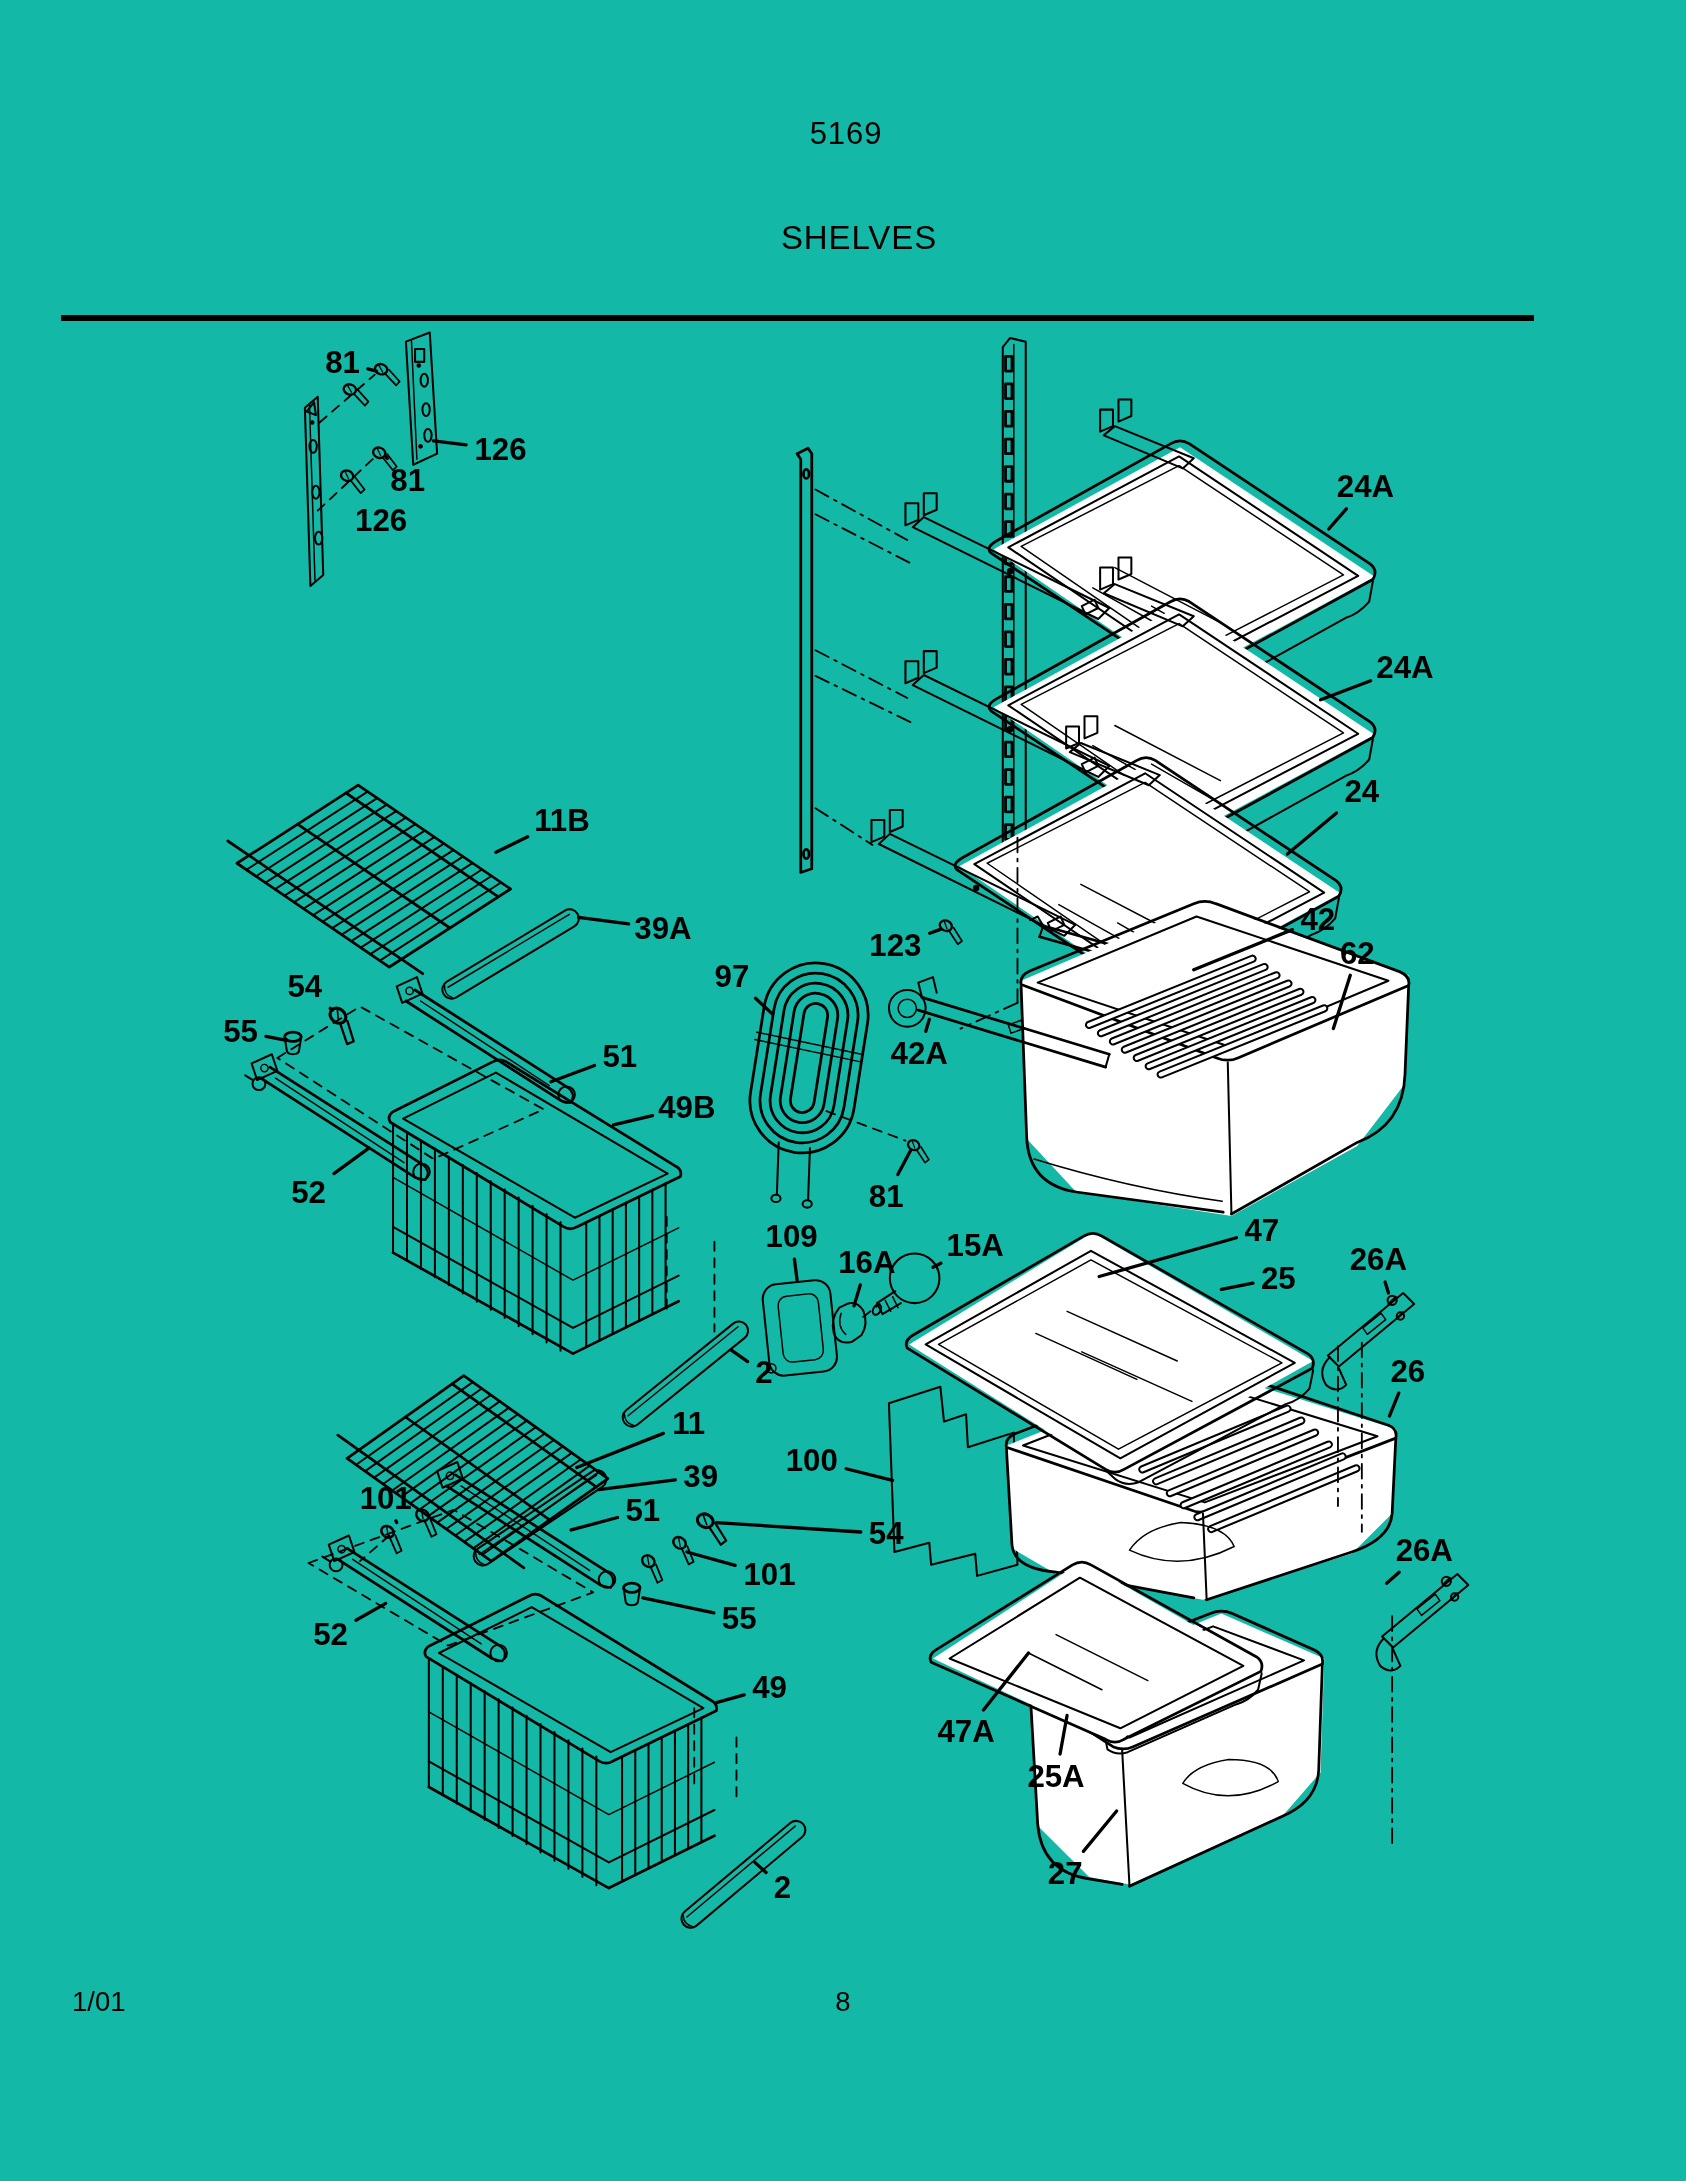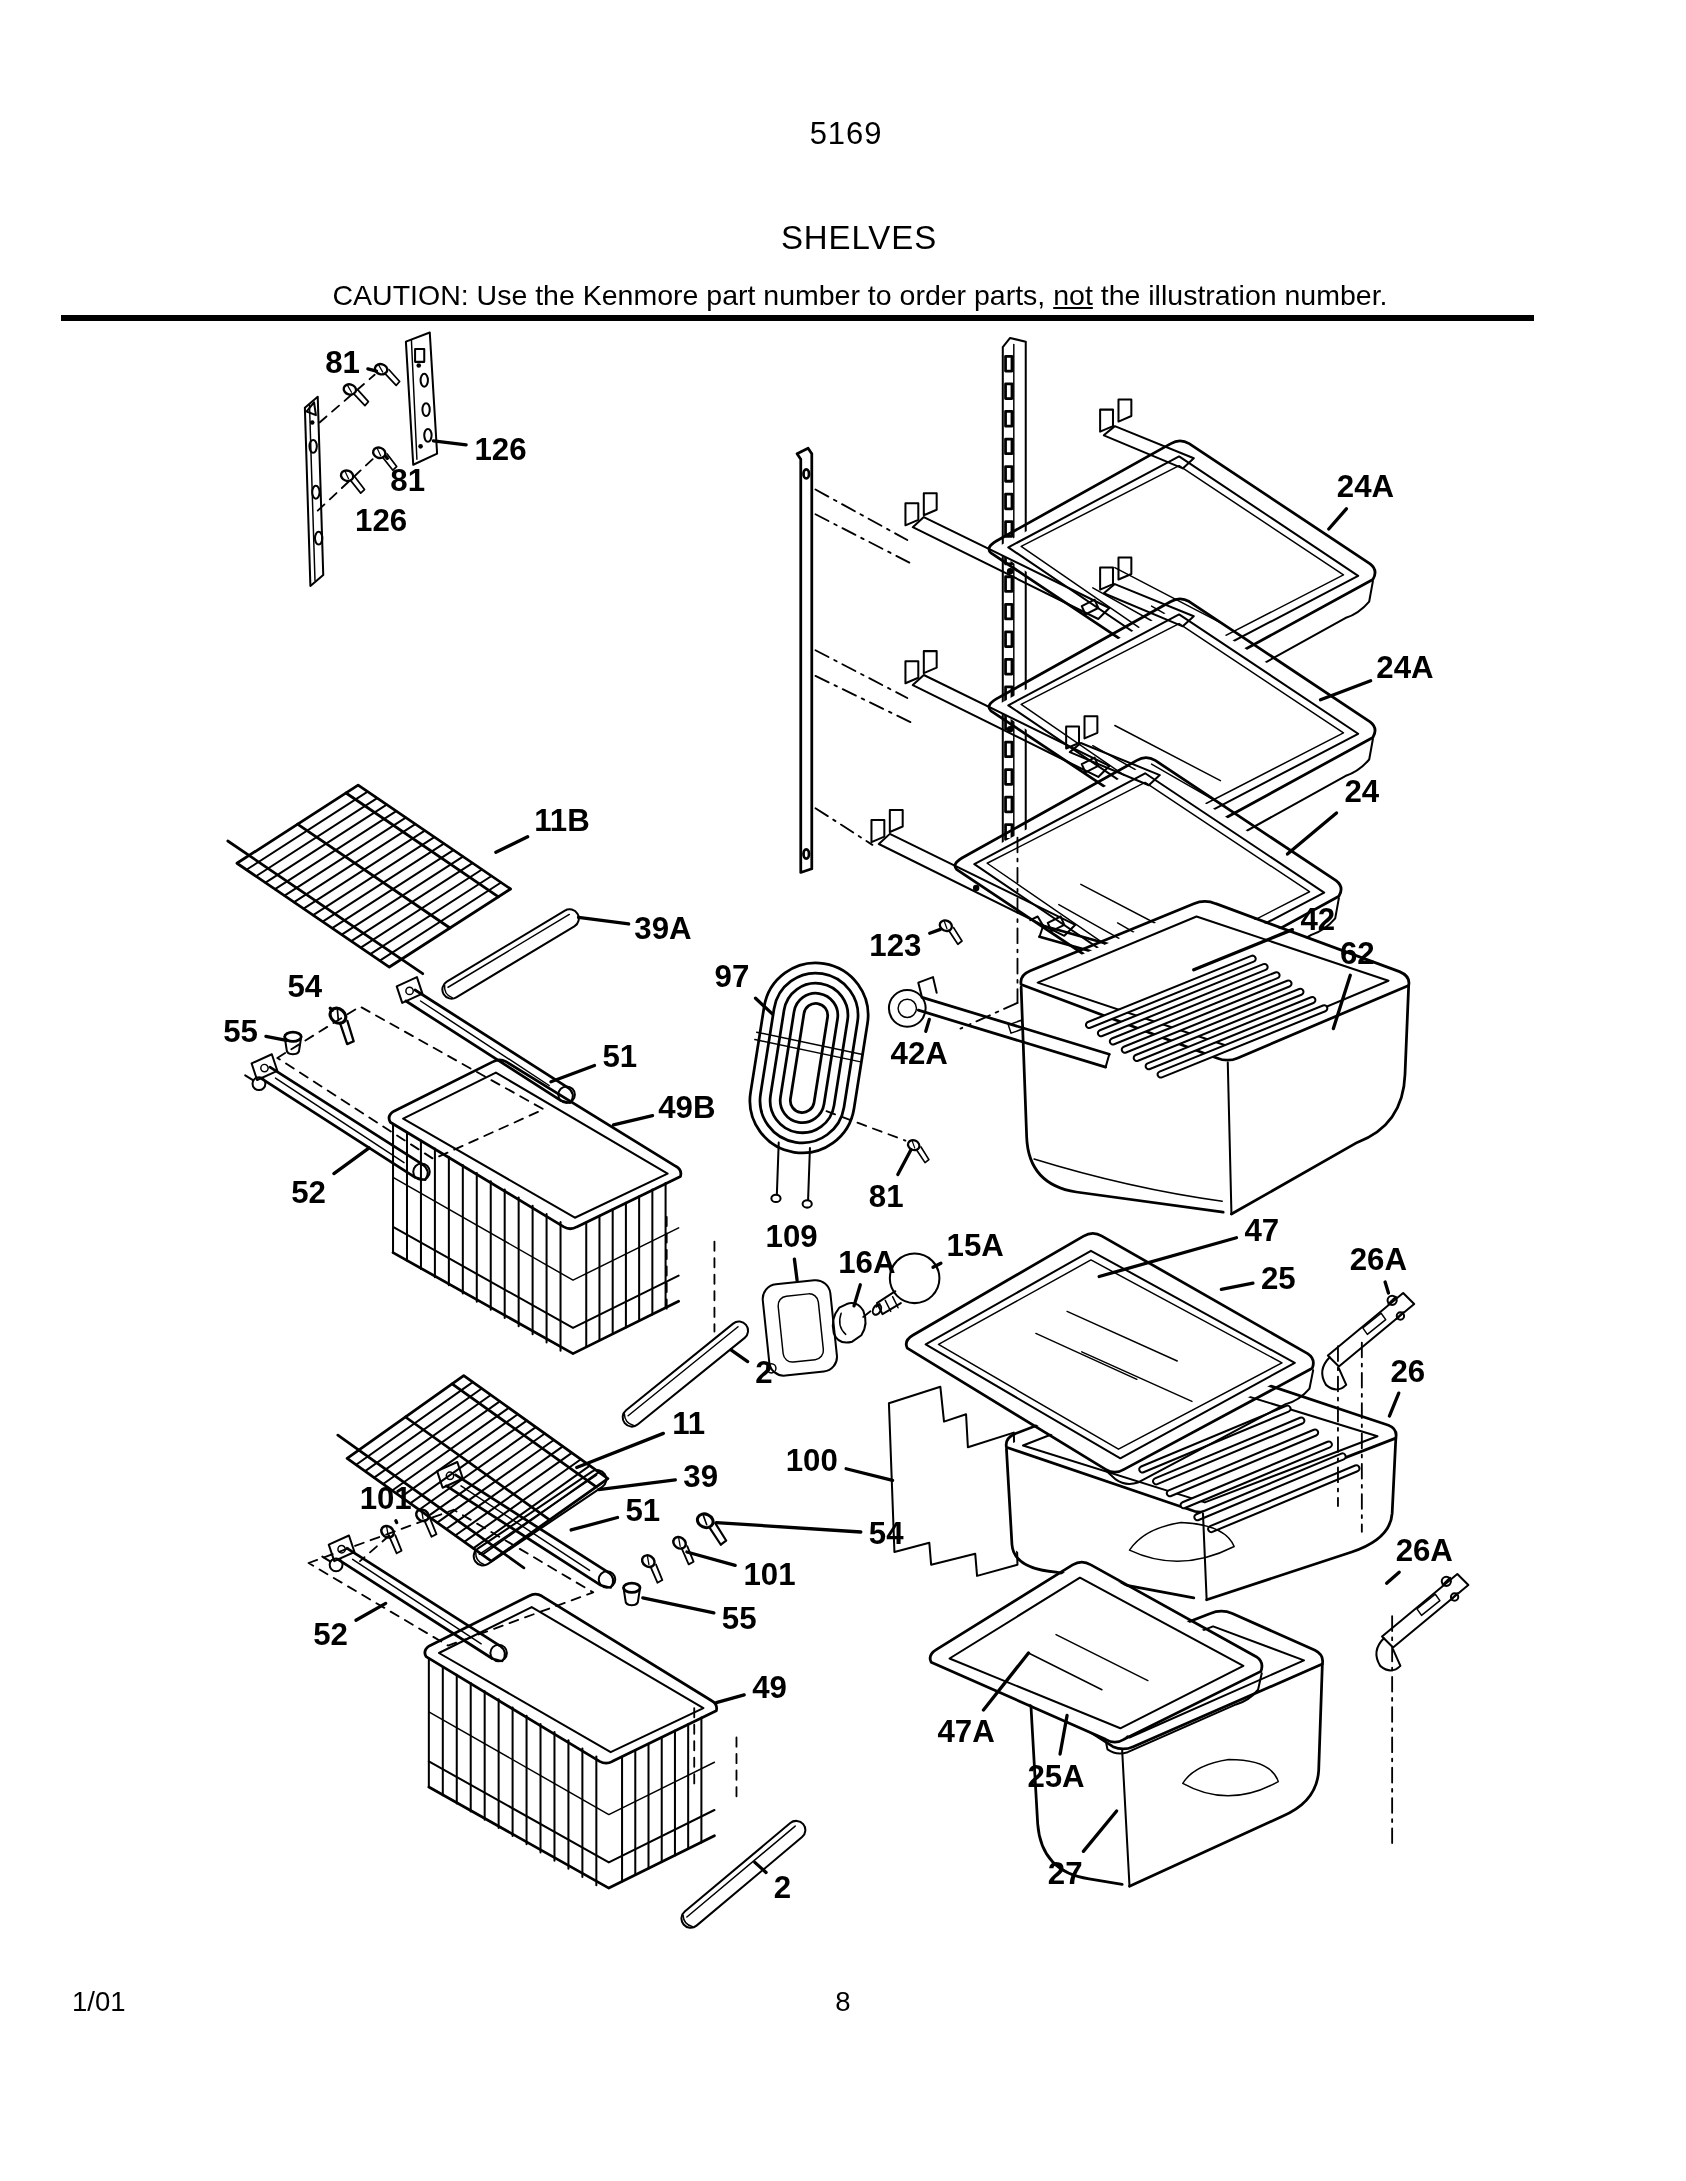--- a/index.html
+++ b/index.html
@@ -1,16 +1,16 @@
 <!DOCTYPE html>
 <html style="font-size:14.7px"><head>
 <meta charset="utf-8">
 <style>
   html,body{margin:0;padding:0;background:#e8e8e8;}
-  #page{position:relative;width:1686px;height:2182px;background:#ffffff;margin:0 auto;
+  #page{position:relative;width:1686px;height:2182px;background:#14b8a6;margin:0 auto;
         font-family:"Liberation Sans",sans-serif;color:#000;overflow:hidden;}
   .ctext{position:absolute;transform:translateX(-50%);white-space:nowrap;}
   #model-number{left:846px;top:116px;font-size:31px;letter-spacing:0.9px;}
   #page-title{left:859px;top:219px;font-size:33px;letter-spacing:0.9px;}
   #caution-line{left:860px;top:279px;font-size:28.5px;}
   #caution-line .u{text-decoration:underline;}
   #top-rule{position:absolute;left:61px;top:315px;width:1473px;height:5.5px;background:#000;}
   #footer-date{position:absolute;left:72px;top:1986px;font-size:27.5px;}
   #footer-page{left:843px;top:1986px;font-size:27.5px;}
   #diagram{position:absolute;left:0;top:0;}
@@ -28,21 +28,20 @@
                 text-anchor:middle;dominant-baseline:central;}
   #diagram .lead{stroke-width:3.6;}
 </style>
 </head>
 <body>
 
 <div id="page">
 
   <div id="model-number" class="ctext">5169</div>
   <div id="page-title" class="ctext">SHELVES</div>
-  <div id="caution-line" class="ctext"><span>CAUTION: Use the Kenmore part number to order parts, </span><span class="u">not</span><span> the illustration number.</span></div>
   <div id="top-rule"></div>
 
   <svg id="diagram" width="1686" height="2182" viewBox="0 0 1836 2376">
     <defs>
       <g id="gshelf">
         <polygon class="fillw" points="0,0 203,-111 415,30 207,142"></polygon>
         <polygon class="med" points="-88,-24 -76,-35 126,64 114,76"></polygon>
         <polygon class="med" points="-96,-26 -96,-50 -82,-50 -82,-32"></polygon>
         <polygon class="med" points="-76,-37 -76,-61 -62,-61 -62,-43"></polygon>
         <circle class="dot" cx="18" cy="24" r="3.5"></circle>

